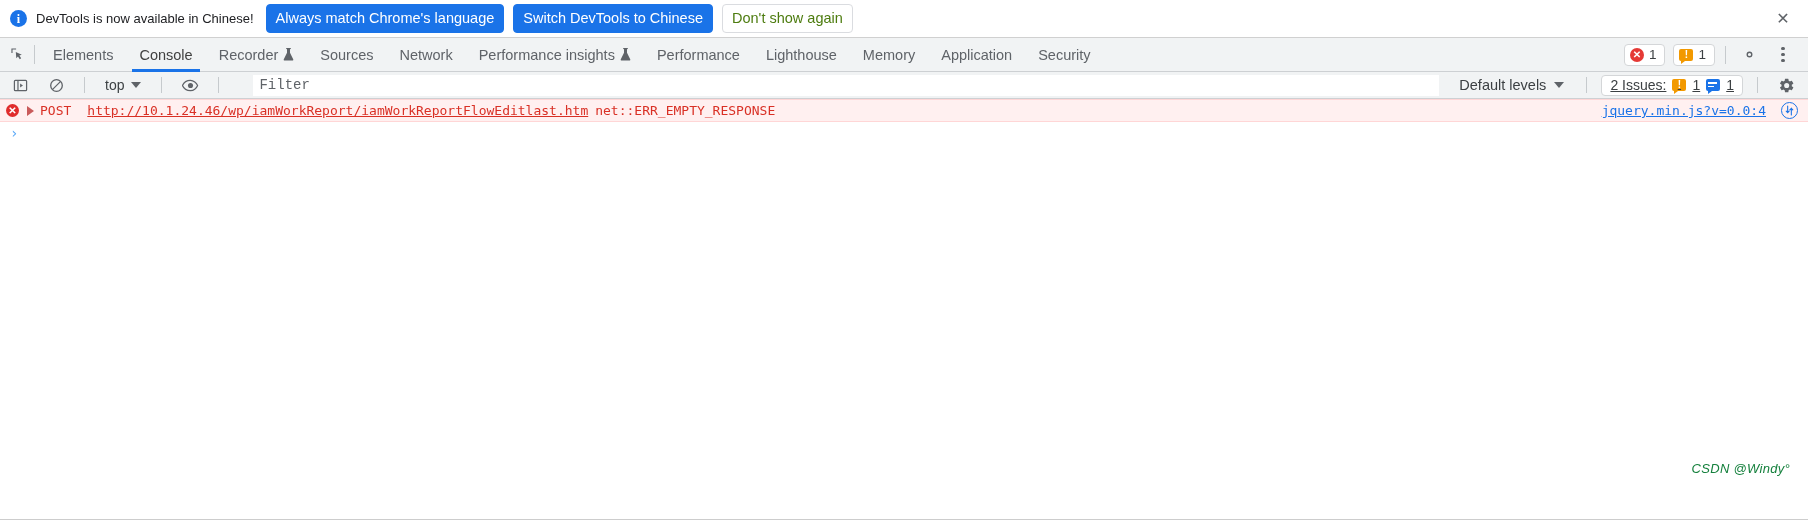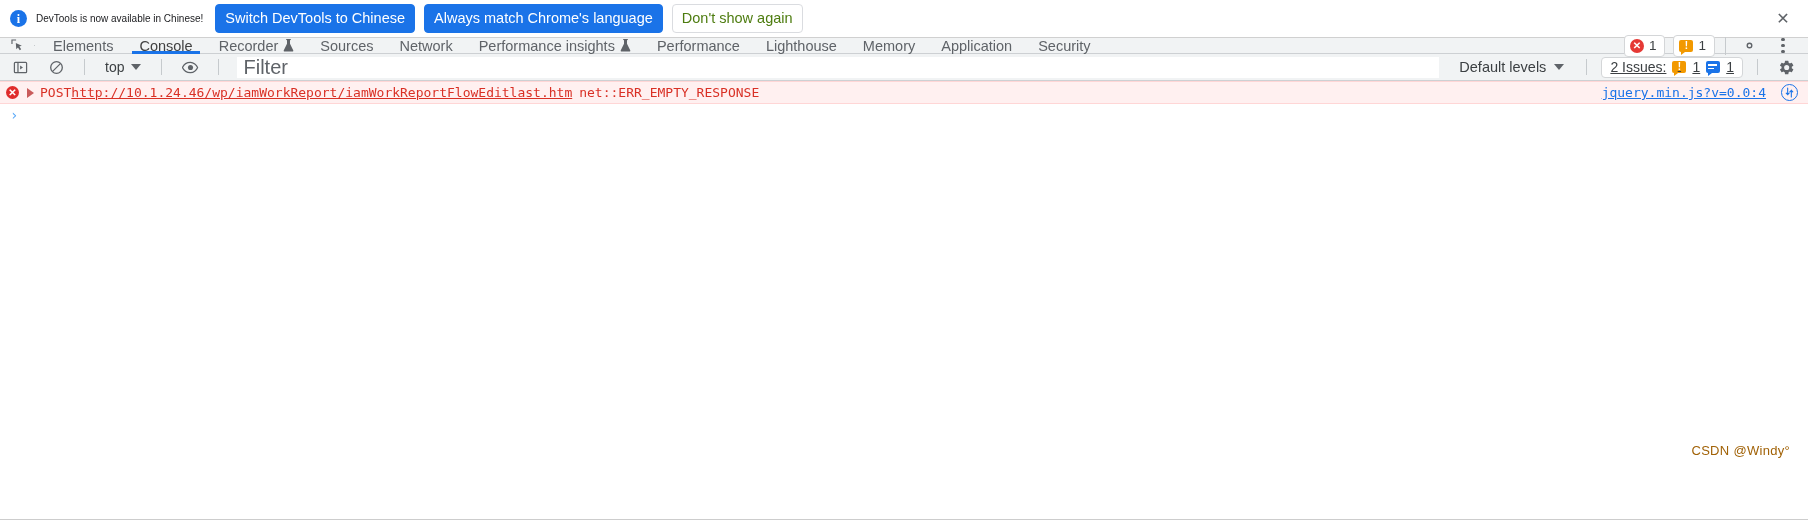--- a/index.html
+++ b/index.html
@@ -39,21 +39,21 @@
     background: #1a73e8;
     color: #fff;
     font-size: 12px;
     font-weight: bold;
     font-family: "Liberation Serif", serif;
     display: flex; align-items: center; justify-content: center;
     flex: 0 0 auto;
     line-height: 1;
   }
   .banner-text {
-    font-size: 10px;
+    font-size: 13px;
     color: #202124;
     white-space: nowrap;
     margin-right: 3px;
   }
   .btn {
     font-size: 14.5px;
     line-height: 1;
     padding: 6px 9px 7px;
     border-radius: 4px;
     white-space: nowrap;
@@ -79,21 +79,21 @@
     display: flex; align-items: center; justify-content: center;
     color: #5f6368;
     font-size: 16px;
     cursor: pointer;
     line-height: 1;
   }
 
   
   .tabbar {
     position: relative;
-    height: 16px;
+    height: 34px;
     background: #f1f3f4;
     border-bottom: 1px solid #cdd0d3;
     display: flex;
     align-items: stretch;
   }
   .inspect-btn {
     width: 34px;
     display: flex; align-items: center; justify-content: center;
     cursor: pointer;
     flex: 0 0 auto;
@@ -232,26 +232,26 @@
   }
   .caret {
     width: 0; height: 0;
     border-left: 5px solid transparent;
     border-right: 5px solid transparent;
     border-top: 6px solid #5f6368;
   }
   .filter-input {
     flex: 1 1 auto;
     height: 21px;
-    margin: 0 4px 0 4px;
+    margin: 0 4px 0 20px;
     border: none;
     background: #ffffff;
-    font-size: 20px;
+    font-size: 14px;
     color: #3c4043;
-    font-family: Liberation Sans, sans-serif;
+    font-family: Liberation Mono, monospace;
     padding: 0 6px;
     outline: none;
   }
   .filter-input::placeholder { color: #5f6368; }
   .levels {
     display: flex; align-items: center; gap: 8px;
     font-size: 14.5px; color: #3c4043;
     padding: 0 8px; cursor: pointer; white-space: nowrap;
   }
   .issues-chip {
@@ -298,21 +298,21 @@
   }
   .expander {
     width: 0; height: 0;
     border-top: 5px solid transparent;
     border-bottom: 5px solid transparent;
     border-left: 7px solid #c95b5b;
     margin: 0 6px 0 8px;
     flex: 0 0 auto;
     cursor: pointer;
   }
-  .msg-method { margin-right: 0; }
+  .msg-method { margin-right: 16px; }
   .msg-url {
     text-decoration: underline;
     color: #d93025;
     cursor: pointer;
     margin-right: 7px;
   }
   .msg-status { }
   .msg-right {
     position: absolute;
     right: 10px;
@@ -350,35 +350,36 @@
     background: transparent;
     font-family: "DejaVu Sans Mono", monospace;
     font-size: 13px;
     margin-left: 8px;
   }
   .watermark {
     position: absolute;
     right: 18px;
     bottom: 8px;
     font-size: 13px;
-    color: #a16207;
+    color: #15803d;
     letter-spacing: 0.3px;
     user-select: none;
+    font-style: italic;
   }
 </style>
 </head>
 <body>
 
 <div id="app">
 
   <div class="banner">
     <div class="info-icon">i</div>
     <div class="banner-text">DevTools is now available in Chinese!</div>
+    <div class="btn btn-primary">Always match Chrome's language</div>
     <div class="btn btn-primary">Switch DevTools to Chinese</div>
-    <div class="btn btn-primary">Always match Chrome's language</div>
     <div class="btn btn-ghost">Don't show again</div>
     <div class="banner-close">✕</div>
   </div>
 
   <div class="tabbar">
 
     <div class="inspect-btn">
       <svg width="15" height="15" viewBox="0 0 16 16" aria-hidden="true">
         <path d="M1.5 1.5h5v1.2H2.7v3.8H1.5z" fill="#5f6368"></path>
         <path d="M14.5 1.5h-5v1.2h3.8v3.8h1.2z" fill="#5f6368" opacity="0"></path>

